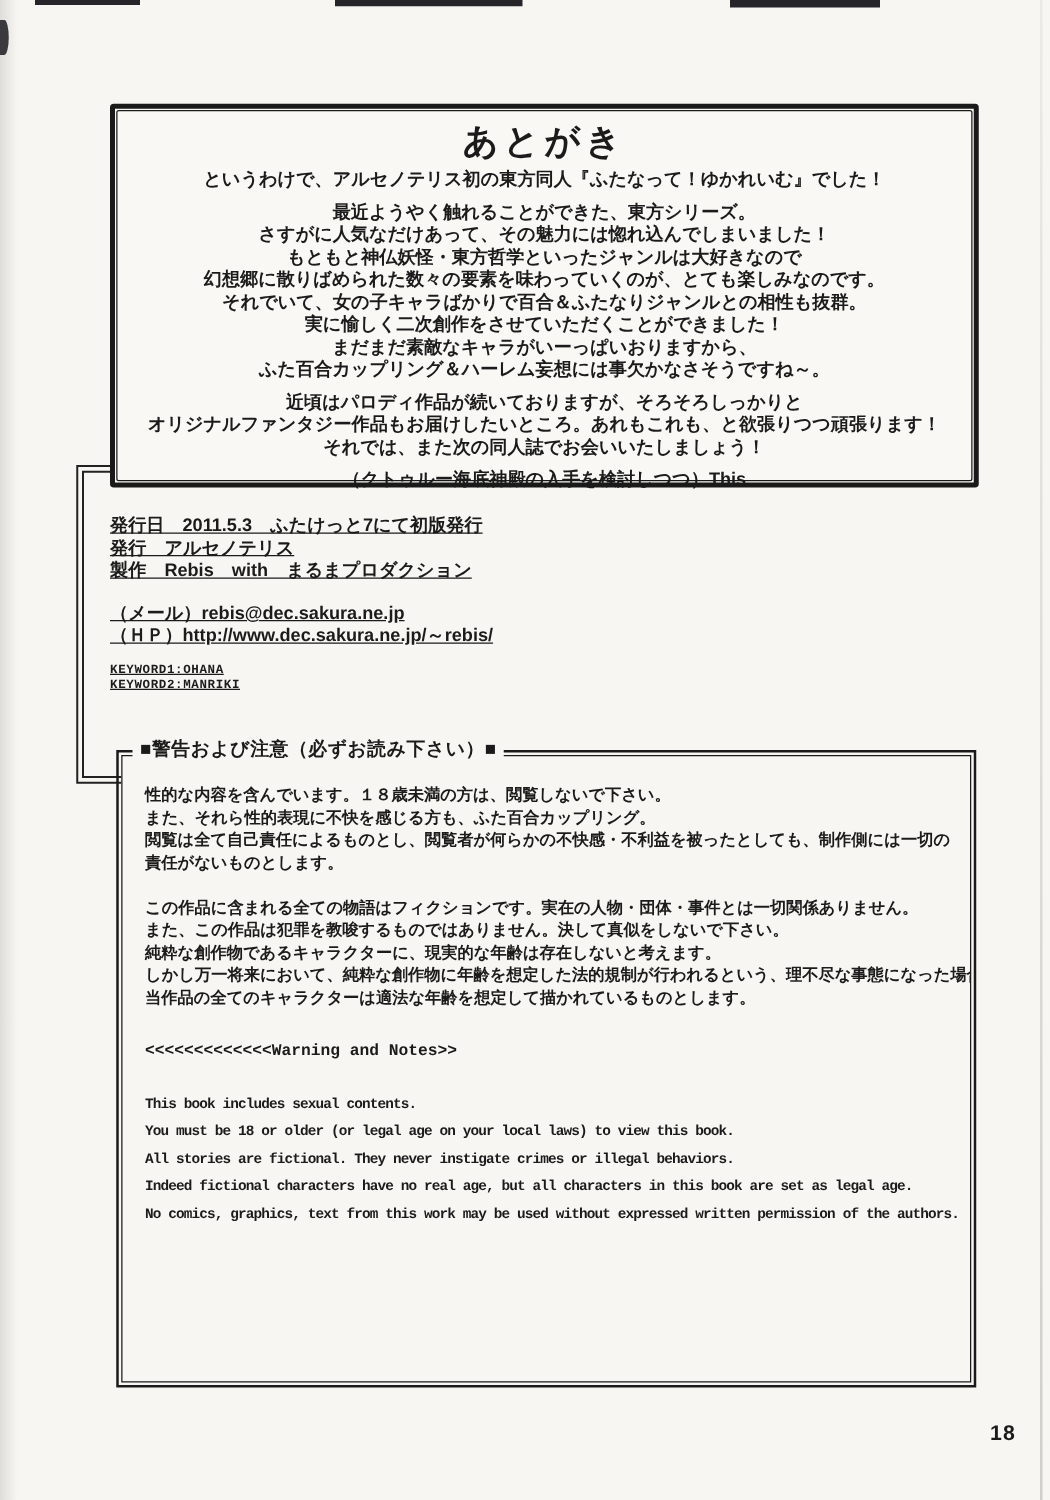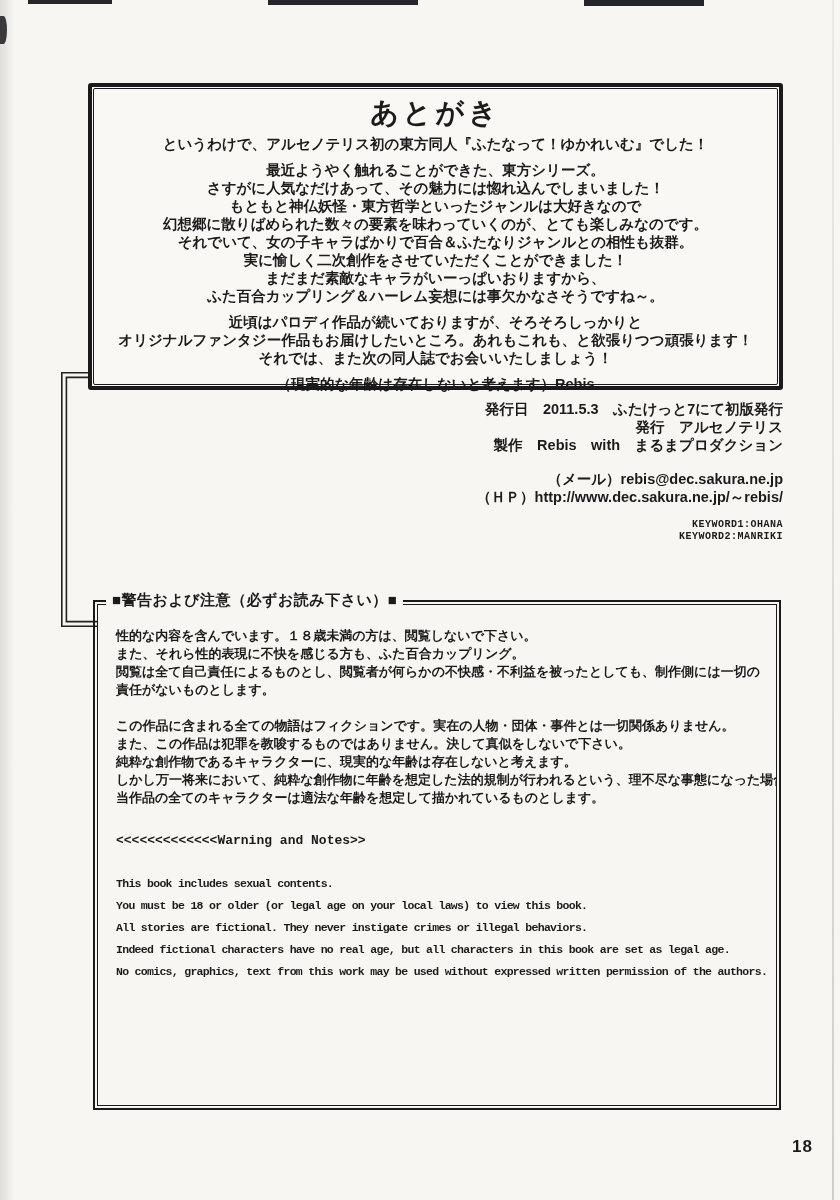--- a/index.html
+++ b/index.html
@@ -38,22 +38,22 @@
     box-sizing:border-box; text-align:center; padding:5px 10px 0;
   }
   .abox-title { font-size:28px; font-weight:bold; letter-spacing:4px; line-height:34px; margin:2px 0 5px; }
   .abox-text { font-size:14.5px; font-weight:bold; line-height:18px; white-space:pre; }
   .abox-intro { margin-bottom:8px; }
   .abox-para1 { margin-bottom:8px; }
   .abox-para2 { margin-bottom:8px; }
 
   
   .colophon {
-    position:absolute; left:88px; top:400px; width:695px; z-index:2;
-    text-align:right; font-weight:bold;
+    position:absolute; left:88px; top:412px; width:695px; z-index:2;
+    text-align:left; font-weight:bold;text-decoration:underline;
   }
   .colo-line { font-size:14.5px; line-height:18px; white-space:pre; }
   .colo-printer { margin-top:11px; }
   .colo-email { margin-top:16px; }
   .colo-kw {
     font-family:"Liberation Mono","DejaVu Sans Mono",monospace;
     font-size:10px; line-height:11.5px; letter-spacing:0.5px; font-weight:bold;
   }
   .colo-kw1 { margin-top:13px; }
 
@@ -112,21 +112,21 @@
 さすがに人気なだけあって、その魅力には惚れ込んでしまいました！
 もともと神仏妖怪・東方哲学といったジャンルは大好きなので
 幻想郷に散りばめられた数々の要素を味わっていくのが、とても楽しみなのです。
 それでいて、女の子キャラばかりで百合＆ふたなりジャンルとの相性も抜群。
 実に愉しく二次創作をさせていただくことができました！
 まだまだ素敵なキャラがいーっぱいおりますから、
 ふた百合カップリング＆ハーレム妄想には事欠かなさそうですね～。</div>
     <div class="abox-text abox-para2">近頃はパロディ作品が続いておりますが、そろそろしっかりと
 オリジナルファンタジー作品もお届けしたいところ。あれもこれも、と欲張りつつ頑張ります！
 それでは、また次の同人誌でお会いいたしましょう！</div>
-    <div class="abox-text">（現実的な年齢は存在しないと考えます）Rebis</div>
+    <div class="abox-text">（クトゥルー海底神殿の入手を検討しつつ）This</div>
   </div>
 </div>
 
 <div class="colophon">
   <div class="colo-line">発行日　2011.5.3　ふたけっと7にて初版発行</div>
   <div class="colo-line">発行　アルセノテリス</div>
   <div class="colo-line">製作　Rebis　with　まるまプロダクション</div>
   <div class="colo-line colo-email">（メール）rebis@dec.sakura.ne.jp</div>
   <div class="colo-line">（ＨＰ）http://www.dec.sakura.ne.jp/～rebis/</div>
   <div class="colo-kw colo-kw1">KEYWORD1:OHANA</div>

